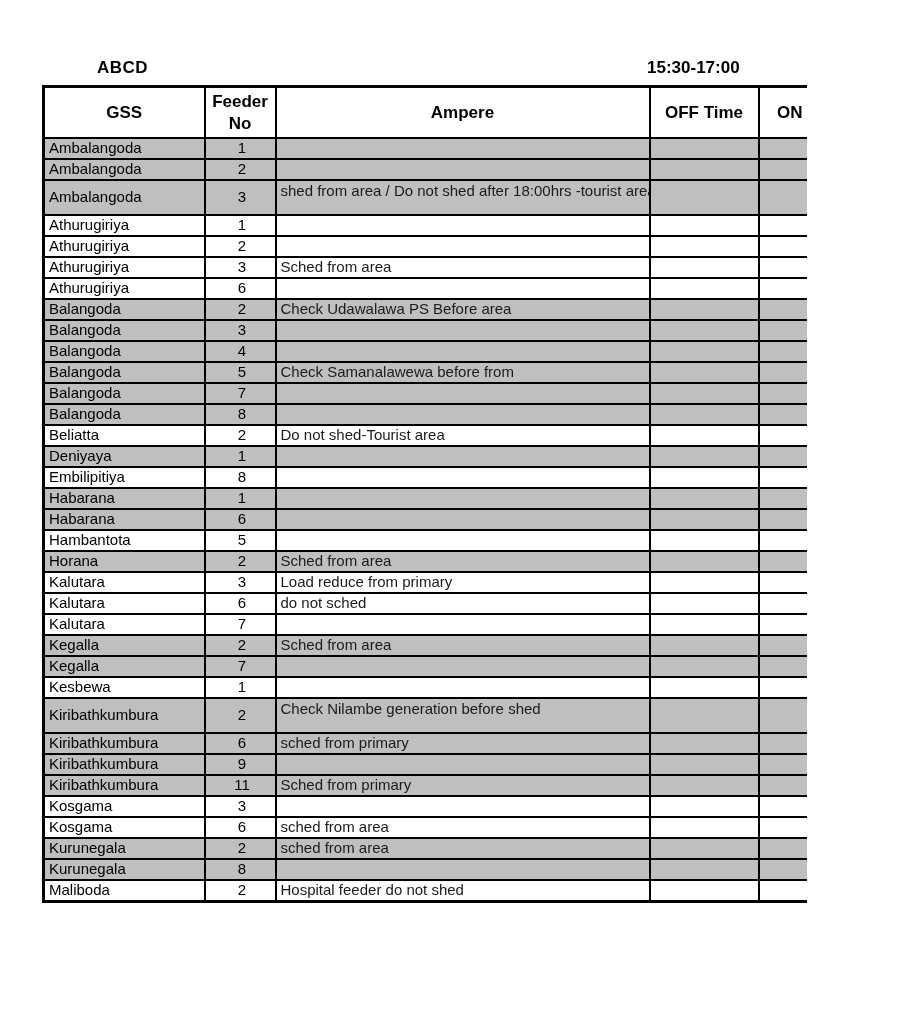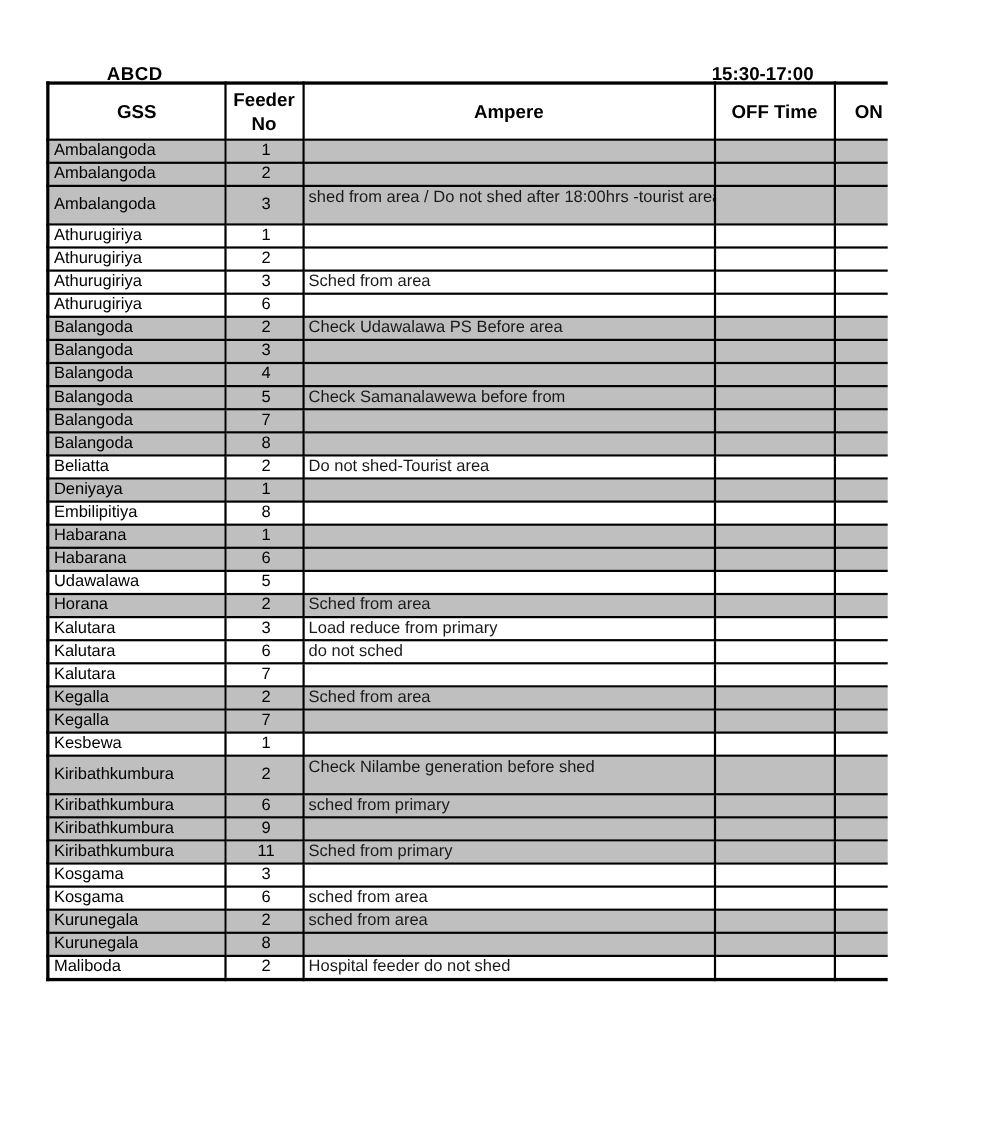--- a/index.html
+++ b/index.html
@@ -25,21 +25,21 @@
     position: absolute;
     top: 58px;
     left: 647px;
     width: 217px;
     text-align: left;
     font-size: 17px;
     font-weight: 700;
   }
   table.schedule {
     position: absolute;
-    top: 74px;
+    top: 85px;
     left: 42px;
     width: 822px;
     border-collapse: collapse;
     table-layout: fixed;
     border: 3px solid #000;
   }
   table.schedule th {
     border: 2px solid #000;
     height: 49px;
     font-size: 17px;
@@ -213,21 +213,21 @@
       <td class="time"></td>
     </tr>
         <tr class="data-row shaded">
       <td class="gss">Habarana</td>
       <td class="feeder">6</td>
       <td class="note"></td>
       <td class="time"></td>
       <td class="time"></td>
     </tr>
         <tr class="data-row">
-      <td class="gss">Udawalawa</td>
+      <td class="gss">Hambantota</td>
       <td class="feeder">5</td>
       <td class="note"></td>
       <td class="time"></td>
       <td class="time"></td>
     </tr>
         <tr class="data-row shaded">
       <td class="gss">Horana</td>
       <td class="feeder">2</td>
       <td class="note">Sched from area</td>
       <td class="time"></td>

